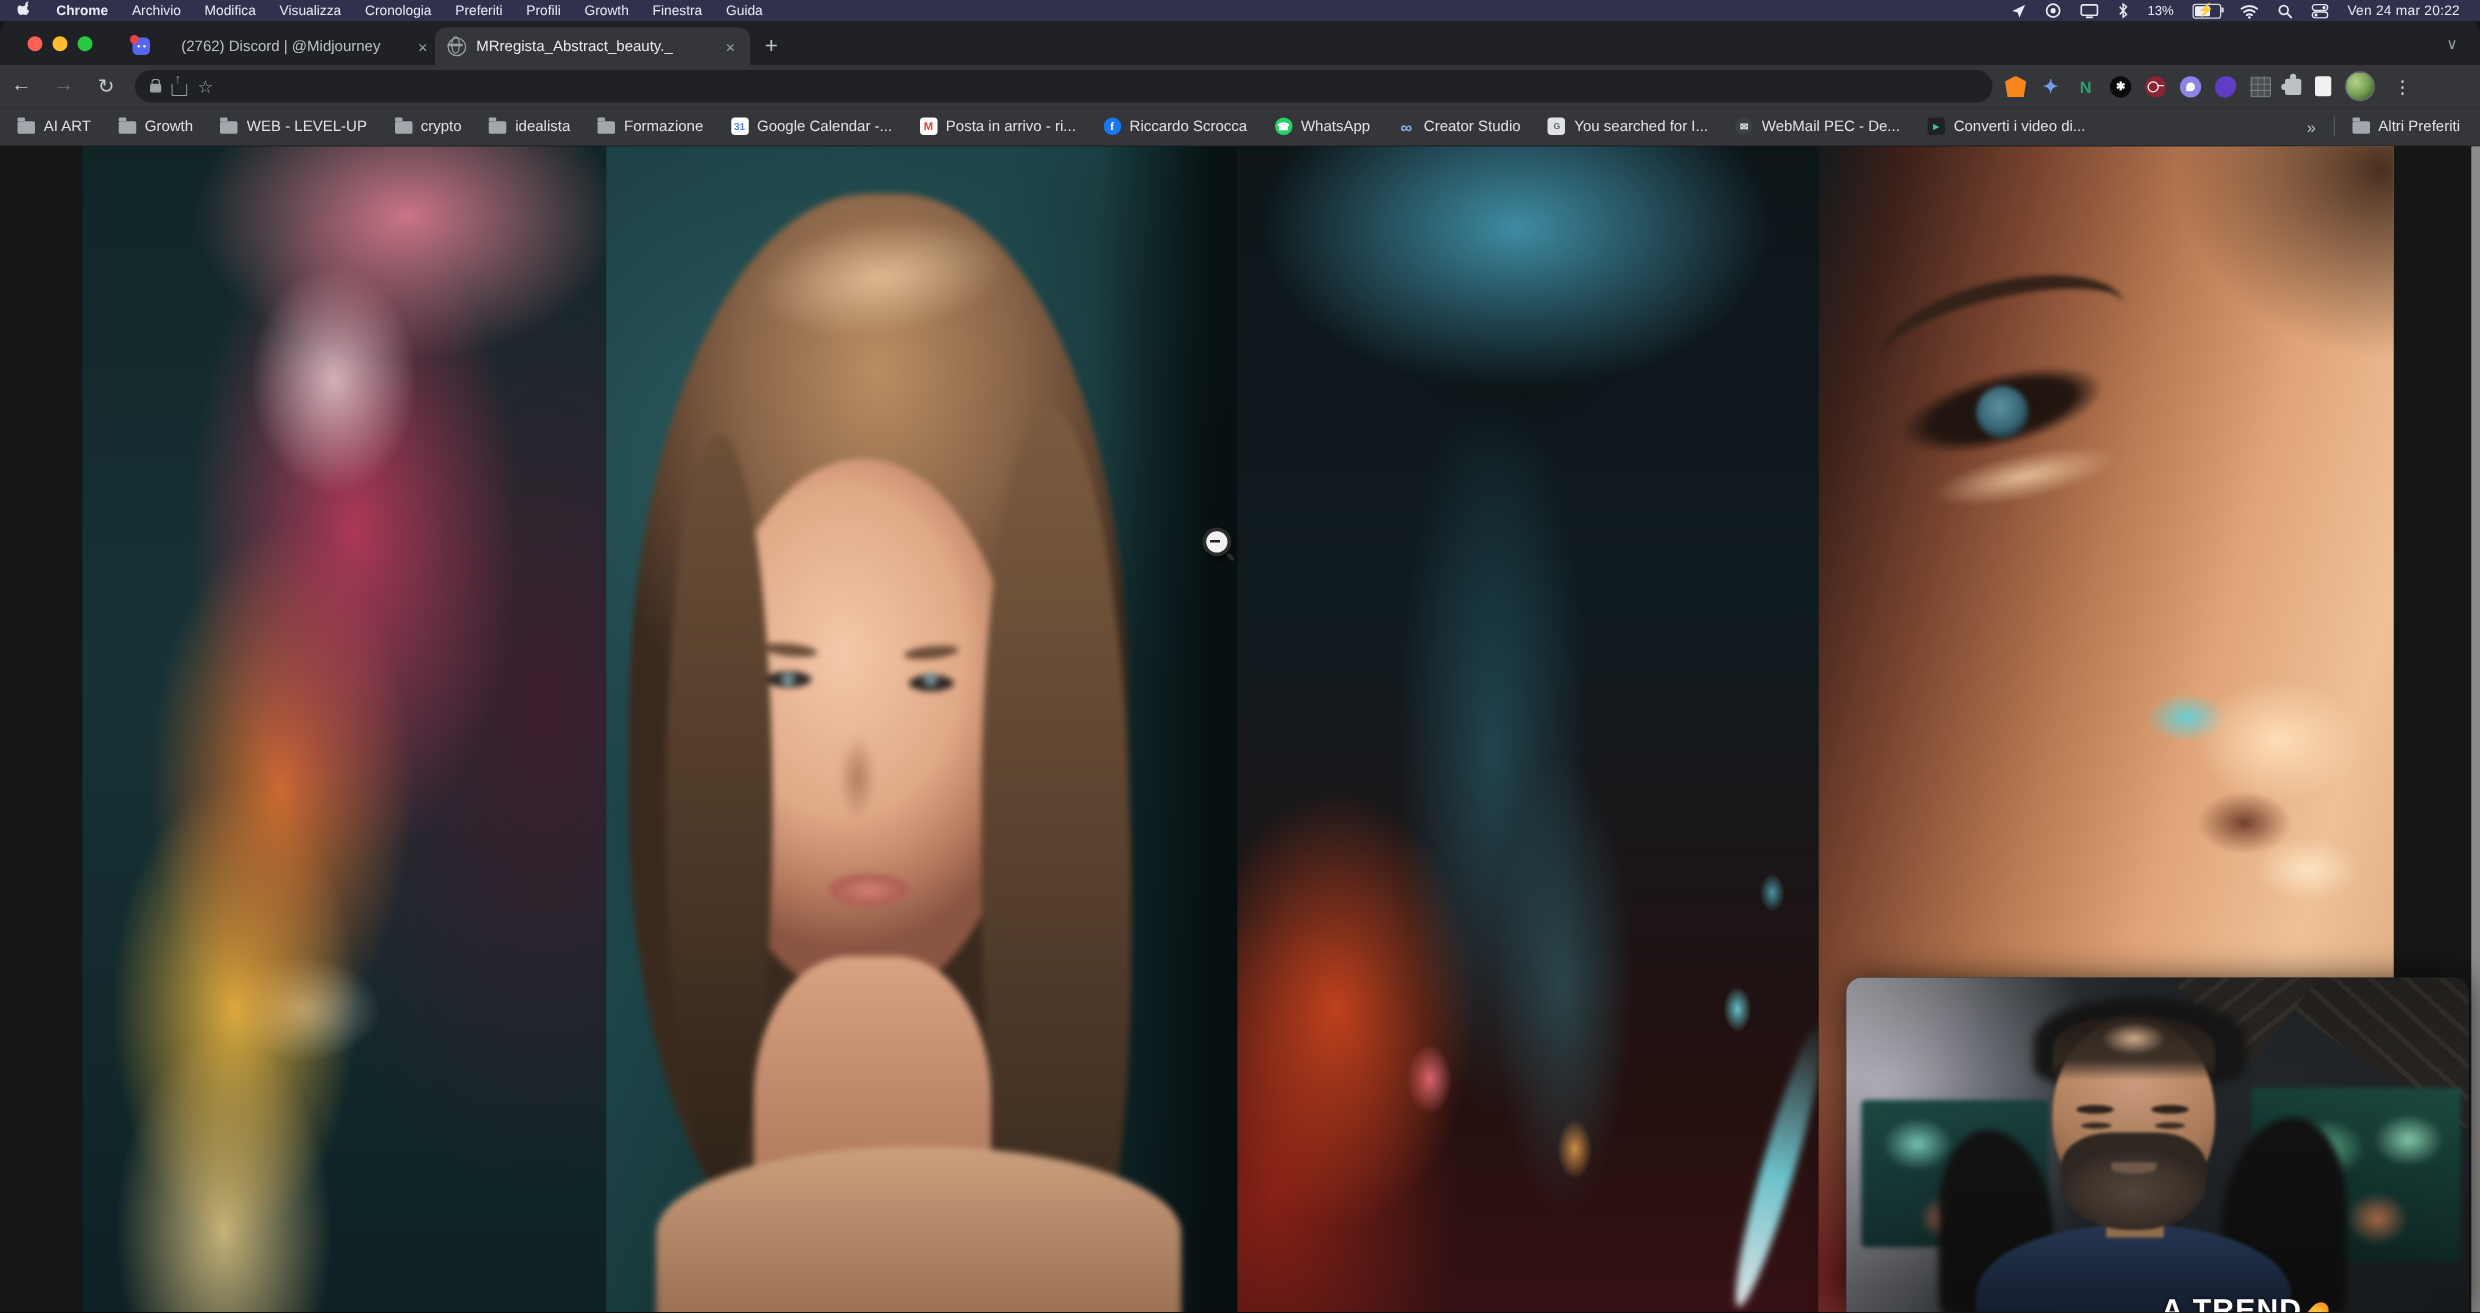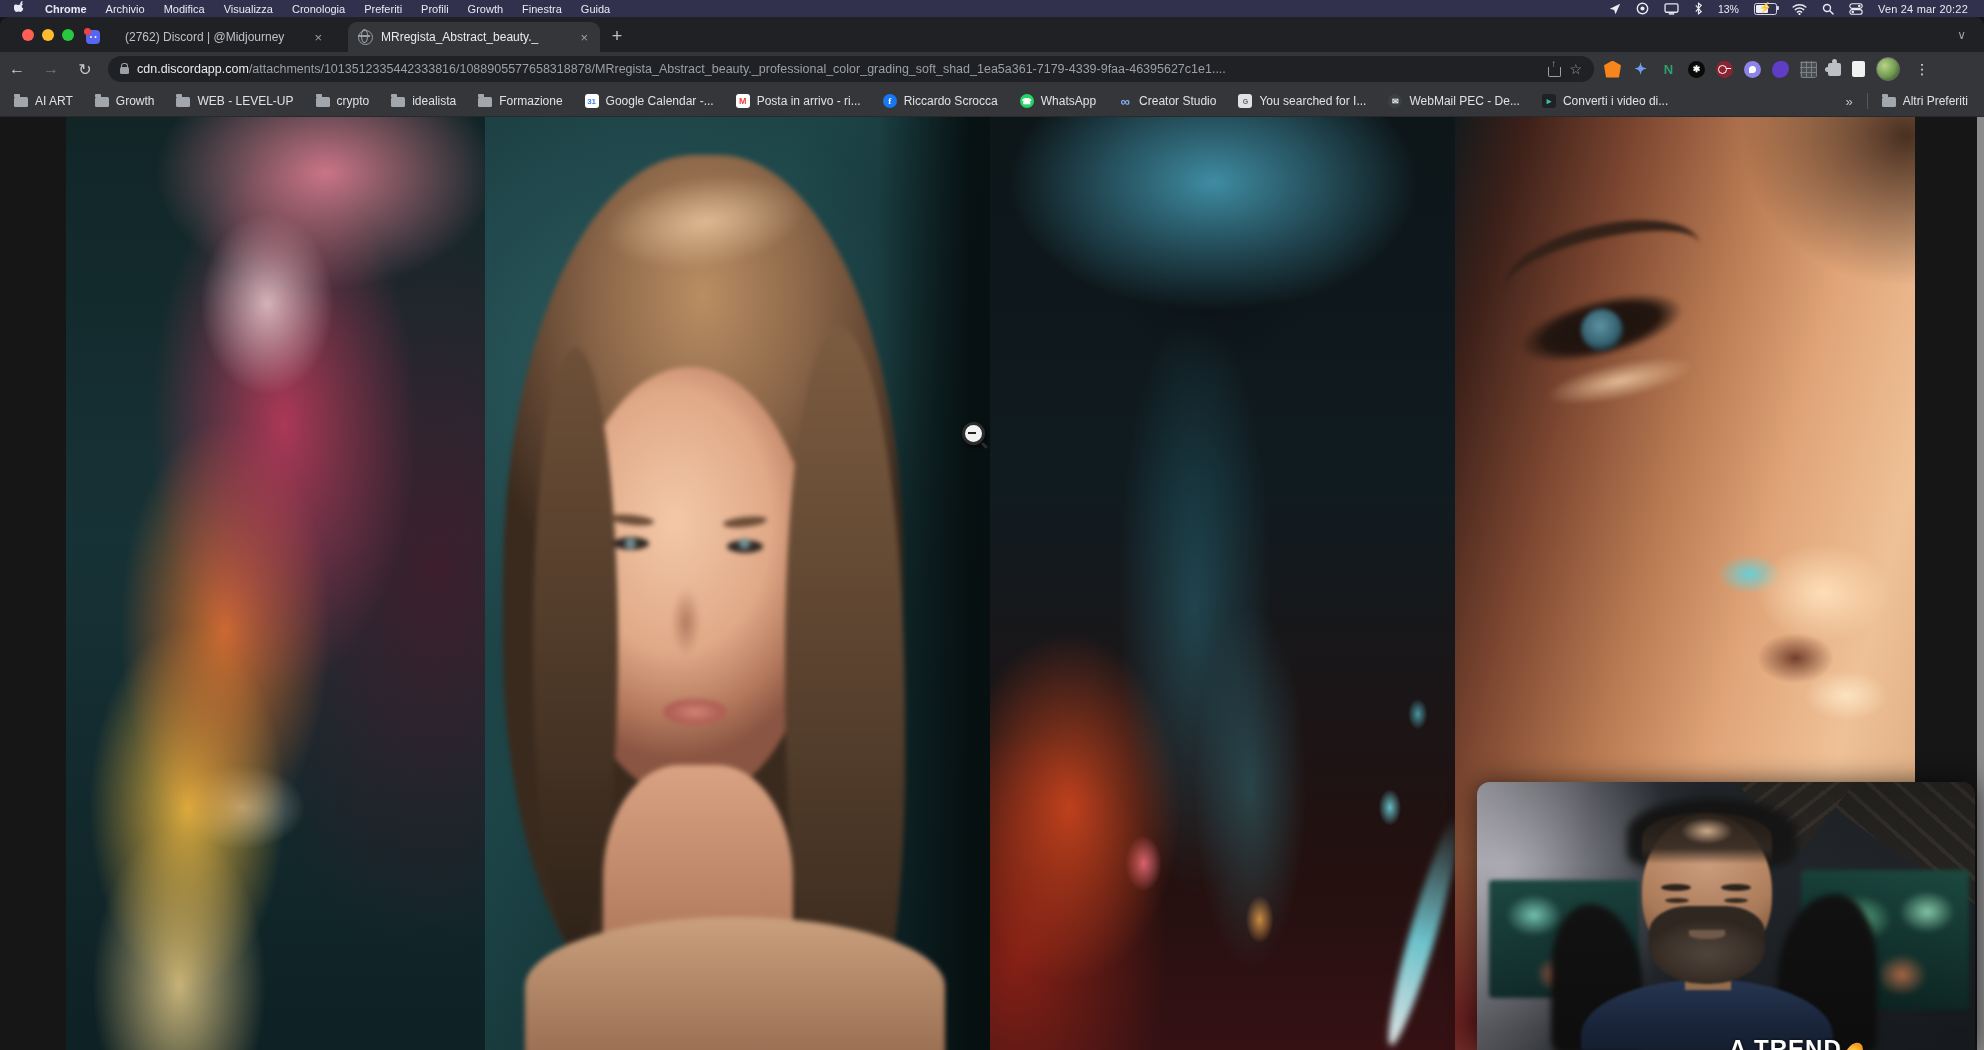--- a/index.html
+++ b/index.html
@@ -18,21 +18,21 @@
   .batt .fill{position:absolute;left:1px;top:1px;bottom:1px;width:56%;background:#ecedf5;border-radius:1px;}
   .batt .bolt{position:absolute;left:4px;top:-2px;font-size:10px;color:#31314d;text-shadow:0 0 1px #fff;}
   .clock{white-space:nowrap;letter-spacing:.2px;}
   
   .tabstrip{position:absolute;top:17px;left:0;width:100%;height:35px;background:#202124;border-radius:9px 9px 0 0;}
   .lights{position:absolute;left:22px;top:12px;display:flex;gap:8px;}
   .light{width:12px;height:12px;border-radius:50%;}
   .l-red{background:#ff5f57;} .l-yel{background:#febc2e;} .l-grn{background:#28c840;}
   .tab{position:absolute;top:5px;height:30px;display:flex;align-items:center;gap:8px;padding:0 10px;
        font-size:12px;color:#bdc1c6;}
-  .tab.inactive{left:76px;width:238px;gap:25px;}
+  .tab.inactive{left:96px;width:238px;gap:25px;}
   .tab.active{left:348px;width:232px;background:#35363a;border-radius:9px 9px 0 0;color:#e8eaed;}
   .tab .ttl{white-space:nowrap;overflow:hidden;text-overflow:ellipsis;flex:1;}
   .tab .x{font-size:13px;color:#9aa0a6;padding:0 2px;}
   .disc-fav{width:14px;height:14px;border-radius:4px;background:#5865f2;position:relative;flex:none;}
   .disc-fav::before{content:"";position:absolute;left:3.5px;top:5.5px;width:2.5px;height:2.5px;border-radius:50%;
                     background:#fff;box-shadow:4.5px 0 0 #fff;}
   .disc-fav::after{content:"";position:absolute;left:-2px;top:-2px;width:7px;height:7px;border-radius:50%;background:#ed4245;}
   .globe-fav{width:13px;height:13px;border:1.3px solid #9aa0a6;border-radius:50%;position:relative;flex:none;}
   .globe-fav::before{content:"";position:absolute;top:-1.3px;left:2.4px;width:4.5px;height:11.5px;border:1.3px solid #9aa0a6;border-radius:50%;}
   .globe-fav::after{content:"";position:absolute;top:4.8px;left:-1px;width:12px;height:1.3px;background:#9aa0a6;}
@@ -323,24 +323,20 @@
     <div class="newtab">+</div>
     <div class="tab-chev">∨</div>
   </div>
 
   <div class="toolbar">
     <span class="nav">←</span>
     <span class="nav dim">→</span>
     <span class="nav">↻</span>
     <div class="omni">
       <span class="lock"></span>
-      <span class="url">
-        <span class="dom">cdn.discordapp.com</span>
-        <span class="path">/attachments/1013512335442333816/1088905577658318878/MRregista_Abstract_beauty._professional_color_grading_soft_shad_1ea5a361-7179-4339-9faa-46395627c1e1....</span>
-      </span>
       <span class="share"></span>
       <span class="star">☆</span>
     </div>
     <div class="extrow">
       <span class="ext ext-fox"></span>
       <span class="ext ext-blue">✦</span>
       <span class="ext ext-notion">N</span>
       <span class="ext ext-black">✱</span>
       <span class="ext ext-key">
           <span class="keyic"></span>

